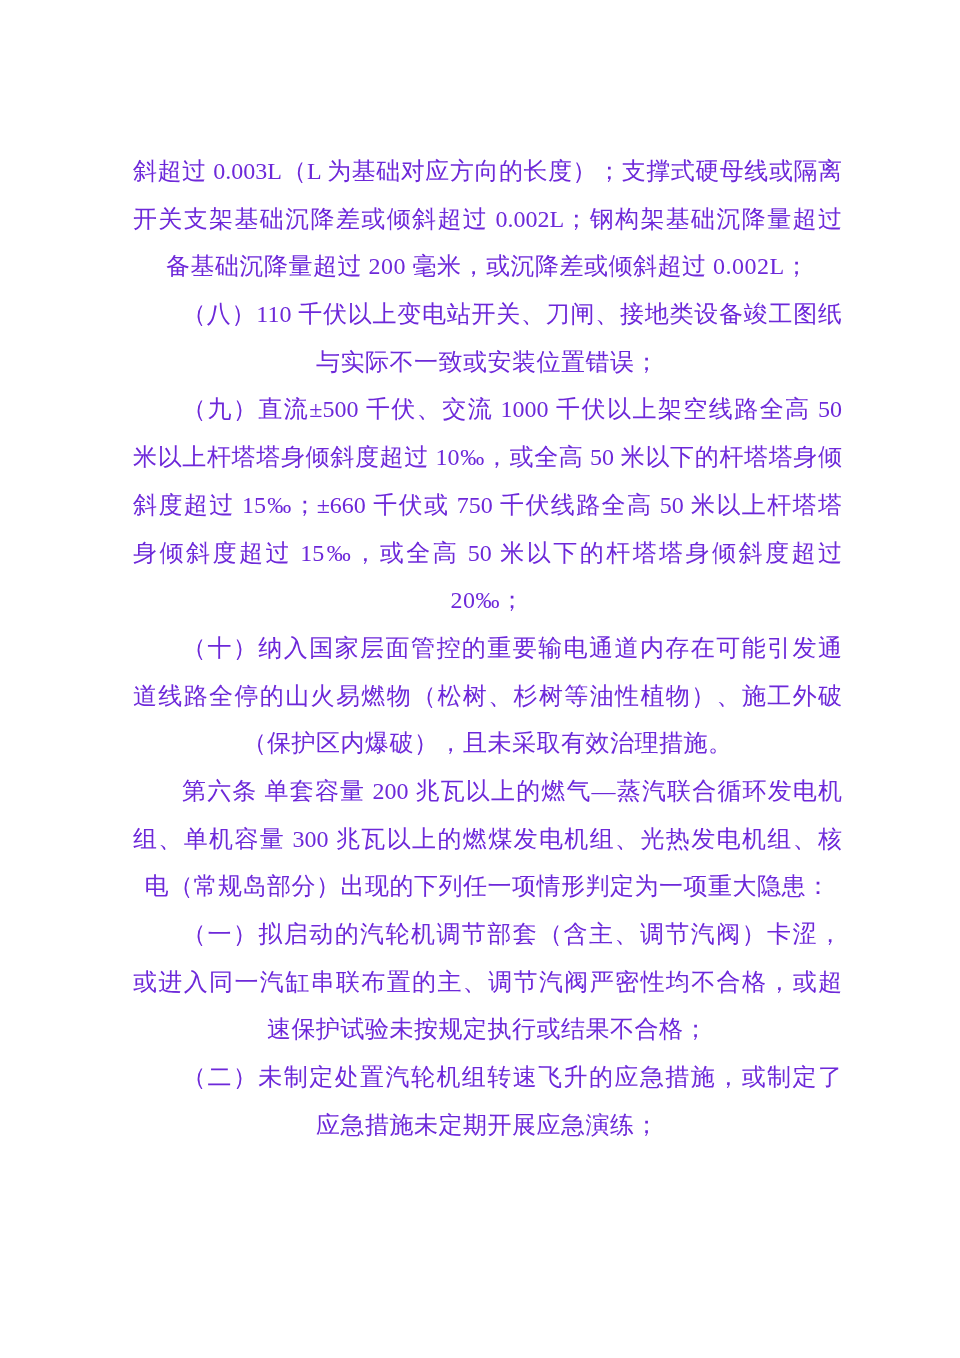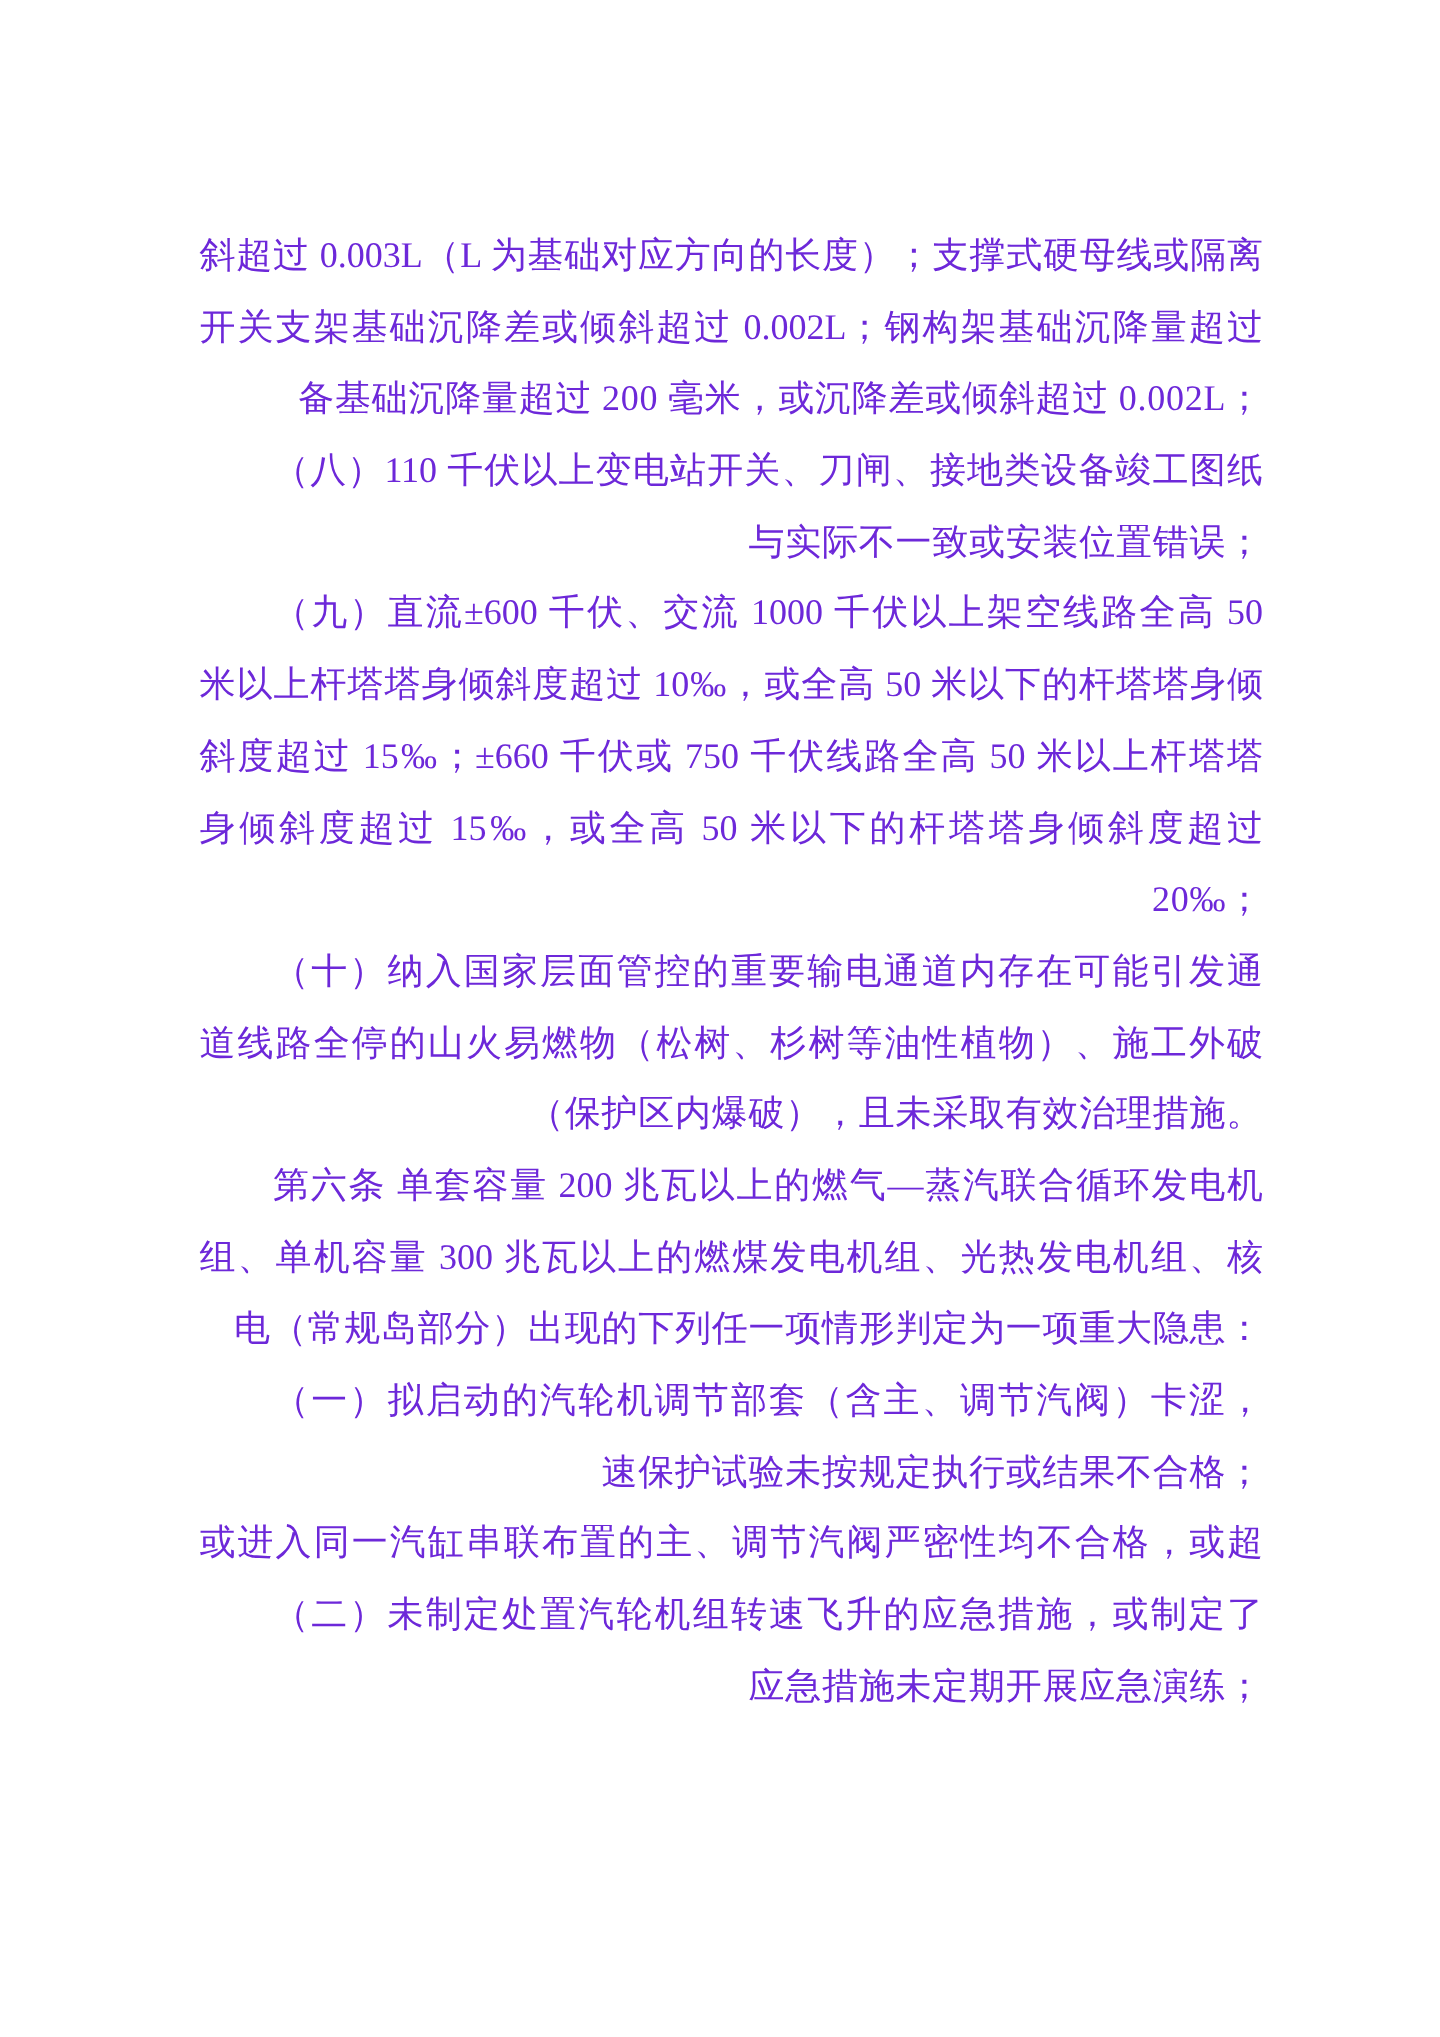--- a/index.html
+++ b/index.html
@@ -19,21 +19,21 @@
     top: 148px;
     width: 709px;
     color: #6d28d9;
     font-family: "Liberation Serif", "DejaVu Serif", serif;
     font-size: 24px;
     line-height: 47.7px;
   }
   .tl {
     height: 47.7px;
     white-space: nowrap;
-    text-align: right;
+    text-align: center;
   }
   
   .tl.j {
     white-space: normal;
     text-align: justify;
     text-align-last: justify;
   }
   
   .tl.ind {
     text-indent: 49px;
@@ -48,31 +48,31 @@
 </style>
 </head>
 <body>
 
 <div class="doc-page">
   <div class="tl j">斜超过 0.003L（L 为基础对应方向的长度）；支撑式硬母线或隔离</div>
   <div class="tl j">开关支架基础沉降差或倾斜超过 0.002L；钢构架基础沉降量超过</div>
   <div class="tl nat">备基础沉降量超过 200 毫米，或沉降差或倾斜超过 0.002L；</div>
   <div class="tl j ind">（八）110 千伏以上变电站开关、刀闸、接地类设备竣工图纸</div>
   <div class="tl nat">与实际不一致或安装位置错误；</div>
-  <div class="tl j ind">（九）直流±600 千伏、交流 1000 千伏以上架空线路全高 50</div>
+  <div class="tl j ind">（九）直流±500 千伏、交流 1000 千伏以上架空线路全高 50</div>
   <div class="tl j">米以上杆塔塔身倾斜度超过 10‰，或全高 50 米以下的杆塔塔身倾</div>
   <div class="tl j">斜度超过 15‰；±660 千伏或 750 千伏线路全高 50 米以上杆塔塔</div>
   <div class="tl j">身倾斜度超过 15‰，或全高 50 米以下的杆塔塔身倾斜度超过</div>
   <div class="tl nat">20‰；</div>
   <div class="tl j ind">（十）纳入国家层面管控的重要输电通道内存在可能引发通</div>
   <div class="tl j">道线路全停的山火易燃物（松树、杉树等油性植物）、施工外破</div>
   <div class="tl nat">（保护区内爆破），且未采取有效治理措施。</div>
   <div class="tl j ind">
     <span class="b">第六条</span><span> 单套容量 200 兆瓦以上的燃气—蒸汽联合循环发电机</span>
   </div>
   <div class="tl j">组、单机容量 300 兆瓦以上的燃煤发电机组、光热发电机组、核</div>
   <div class="tl nat">电（常规岛部分）出现的下列任一项情形判定为一项重大隐患：</div>
   <div class="tl j ind">（一）拟启动的汽轮机调节部套（含主、调节汽阀）卡涩，</div>
+  <div class="tl j">或进入同一汽缸串联布置的主、调节汽阀严密性均不合格，或超</div>
   <div class="tl nat">速保护试验未按规定执行或结果不合格；</div>
-  <div class="tl j">或进入同一汽缸串联布置的主、调节汽阀严密性均不合格，或超</div>
   <div class="tl j ind">（二）未制定处置汽轮机组转速飞升的应急措施，或制定了</div>
   <div class="tl nat">应急措施未定期开展应急演练；</div>
 </div>
 
 </body></html>

